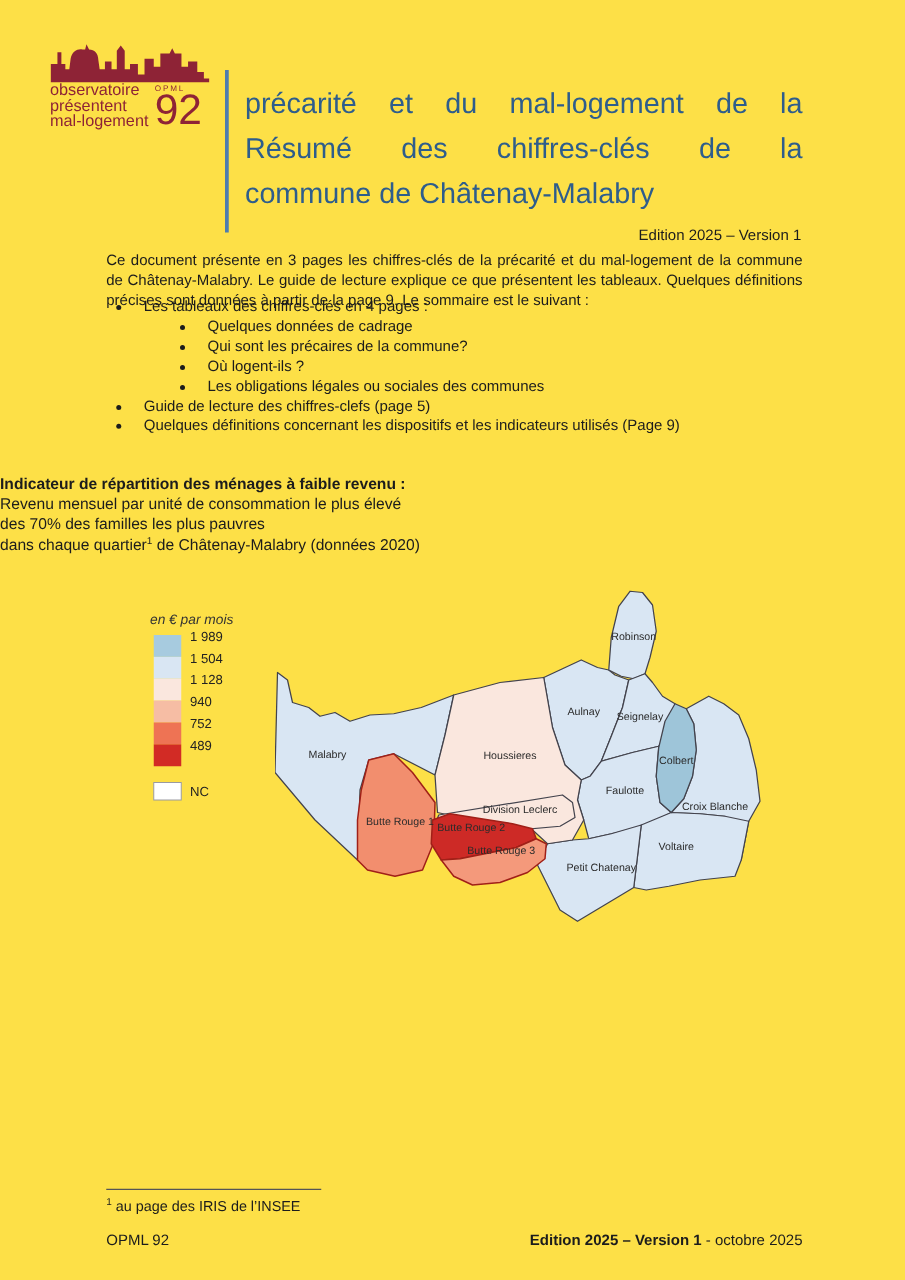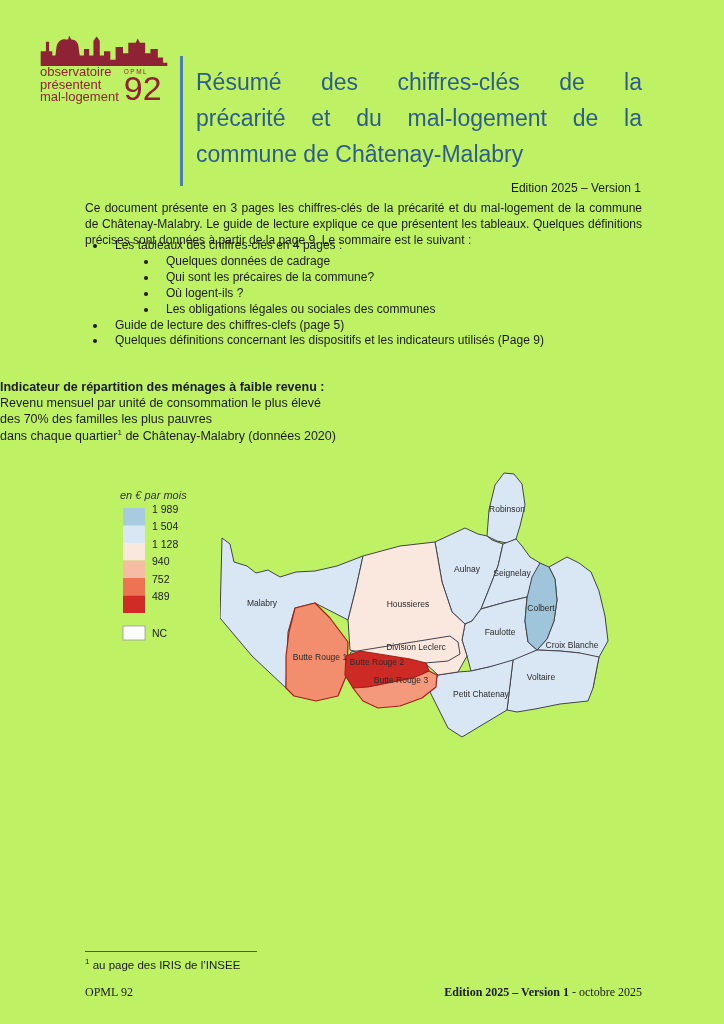--- a/index.html
+++ b/index.html
@@ -1,18 +1,18 @@
 <!DOCTYPE html>
 <html><head>
 <meta charset="utf-8">
 <style>
   * { margin:0; padding:0; box-sizing:border-box; }
   html,body { background:#888; }
   .page {
-    position:relative; width:724px; height:1024px; background:#bef264;
+    position:relative; width:724px; height:1024px; background:#fde047;
     margin:0 auto; overflow:hidden;
     font-family:"Liberation Sans", sans-serif; color:#1c1c1c;
   }
   
   .logo { position:absolute; left:40px; top:28px; width:140px; color:#8e2336; }
   .logo svg { display:block; }
   .logo-row { display:flex; align-items:flex-end; }
   .logo-lines { font-size:13px; line-height:12.5px; letter-spacing:0; }
   .logo-right { margin-left:5px; text-align:left; }
   .logo-acronym { font-size:6.5px; letter-spacing:1.5px; display:block; margin-bottom:-2px; }
@@ -39,21 +39,21 @@
   
   .legend { position:absolute; left:116px; top:486px; }
   .leg-title { font-size:11px; font-style:italic; fill:#333; }
   .leg-val { font-size:10.5px; fill:#222; }
   .map { position:absolute; left:220px; top:460px; }
   .map-label { font-size:8.5px; fill:#2b2b2b; text-anchor:middle; }
   
   .footnote-rule { position:absolute; left:85px; top:951px; width:172px; border-top:1.6px solid #555; }
   .footnote { position:absolute; left:85px; top:957px; font-size:11.5px; }
   .footnote sup { font-size:8px; vertical-align:super; }
-  .footer { position:absolute; left:85px; top:985px; width:557px; display:flex; justify-content:space-between; font-size:12px;font-family:Liberation Serif, serif; }
+  .footer { position:absolute; left:85px; top:985px; width:557px; display:flex; justify-content:space-between; font-size:12px; }
   .footer .b { font-weight:bold; }
 </style>
 </head>
 <body>
 
 <div class="page">
 
   <div class="logo">
     <svg width="128" height="38" viewBox="0 0 120 36">
       <path fill="#8e2336" d="M0,36 V22 H5 V13 H8 V22 H11 V26 H14 L15,18 C16,12 21,10 24,11 L26,11 L27,7 L29,11 C33,11 36,14 36,19 L37,26 H41 V20 H46 V26 H50 V12 L53,8 L56,12 V26 H60 V22 H66 V30 H71 V18 H78 V24 H83 V14 H90 L92,10 L94,14 H99 V24 H104 V20 H111 V28 H116 V33 H120 V36 Z"></path>
@@ -65,22 +65,22 @@
         <div>mal-logement</div>
       </div>
       <div class="logo-right">
         <span class="logo-acronym">OPML</span>
         <span class="logo-number">92</span>
       </div>
     </div>
   </div>
 
   <div class="title-block">
+    <div class="title-line jl">précarité et du mal-logement de la</div>
     <div class="title-line jl">Résumé des chiffres-clés de la</div>
-    <div class="title-line jl">précarité et du mal-logement de la</div>
     <div class="title-line">commune de Châtenay-Malabry</div>
   </div>
 
   <div class="edition">Edition 2025 – Version 1</div>
 
   <p class="intro">Ce document présente en 3 pages les chiffres-clés de la précarité et du mal-logement de la commune de Châtenay-Malabry. Le guide de lecture explique ce que présentent les tableaux. Quelques définitions précises sont données à partir de la page 9. Le sommaire est le suivant :</p>
 
   <div class="summary">
     <ul>
       <li>

